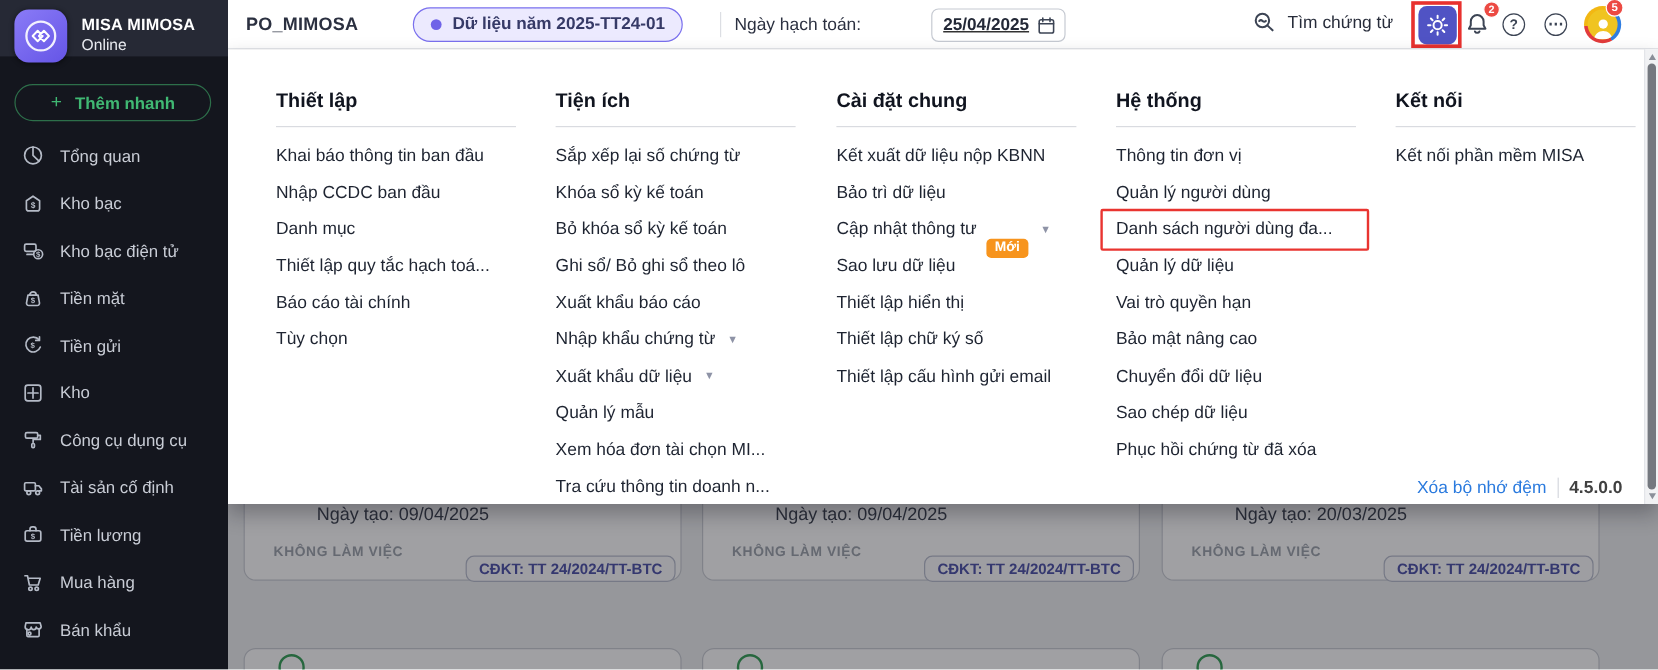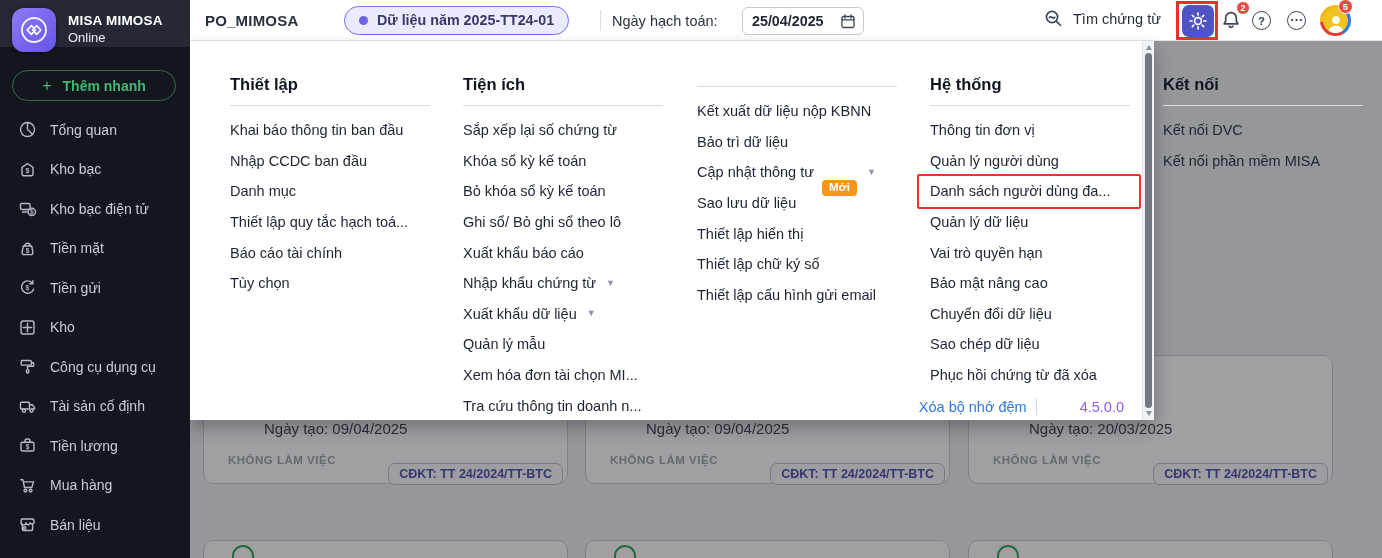--- a/index.html
+++ b/index.html
@@ -26,22 +26,22 @@
 
   
   .topbar { position:absolute; left:190px; top:0; width:1192px; height:41px; background:#fff; border-bottom:1px solid #e4e6ea; z-index:20; }
   .company { position:absolute; left:15px; top:12px; font-size:15px; font-weight:bold; color:#2b3040; letter-spacing:.2px; }
   .pill { position:absolute; left:154px; top:5.5px; height:29px; padding:0 14px; border:1.5px solid #7a70ee; border-radius:15px;
           background:#eceafe; display:flex; align-items:center; gap:9px; cursor:pointer; }
   .pill-dot { width:9px; height:9px; border-radius:50%; background:#6f63e8; }
   .pill-text { font-size:14.3px; font-weight:600; color:#363a67; white-space:nowrap; }
   .tb-sep { position:absolute; left:410px; top:10px; width:1px; height:21px; background:#dcdee3; }
   .posting-label { position:absolute; left:422px; top:13px; font-size:14.5px; color:#2b3040; }
-  .date-box { position:absolute; left:552px; top:7px; width:122px; height:28px; border:1px solid #c6cad2; border-radius:6px;
-              background:#fff; display:flex; align-items:center; justify-content:space-between; padding:0 7px 0 9px; cursor:pointer; }
+  .date-box { position:absolute; left:586px; top:7px; width:112px; height:28px; border:1px solid #c6cad2; border-radius:6px;
+              background:#fff; display:flex; align-items:center; justify-content:space-between; padding:0 7px 0 9px; cursor:pointer;text-decoration:underline; }
   .date-text { font-size:14.3px; font-weight:600; color:#232836; }
   .search-wrap { position:absolute; left:854px; top:9px; display:flex; align-items:center; gap:10px; cursor:pointer; }
   .search-label { font-size:14.5px; color:#272c3a; white-space:nowrap; }
   .gear-red-box { position:absolute; left:986px; top:1px; width:42px; height:39px; border:3px solid #e8312e; z-index:5; pointer-events:none; }
   .gear-btn { position:absolute; left:992px; top:4.5px; width:32px; height:32px; border-radius:7px; background:#5053c4;
               display:flex; align-items:center; justify-content:center; cursor:pointer; }
   .bell-wrap { position:absolute; left:1031px; top:10px; cursor:pointer; }
   .count-badge { position:absolute; width:14px; height:14px; border-radius:50%; background:#ec4a43; border:1.5px solid #fff;
                  color:#fff; font-size:9px; font-weight:bold; display:flex; align-items:center; justify-content:center; z-index:6; }
   .bell-badge { left:1046px; top:1px; }
@@ -52,36 +52,36 @@
   .more-circle { left:1097px; font-size:13px; font-weight:bold; }
   .more-circle::before { content:"⋯"; margin-top:-2px; }
   .avatar { position:absolute; left:1130px; top:5px; width:31px; height:31px; border-radius:50%;
             background:conic-gradient(from 150deg, #e23b3b 0 115deg, #f2b713 115deg 245deg, #2f7de1 245deg 360deg);
             display:flex; align-items:center; justify-content:center; cursor:pointer; }
   .avatar-inner { width:25px; height:25px; border-radius:50%; background:#f0c420; overflow:hidden;
                   display:flex; align-items:flex-end; justify-content:center; }
   .avatar-badge { left:1148px; top:-1px; width:15px; height:15px; font-size:9.5px; }
 
   
-  .menu-panel { position:absolute; left:190px; top:41px; width:964px; height:379px; background:#fff; z-index:30;
+  .menu-panel { position:absolute; left:190px; top:41px; width:1192px; height:379px; background:#fff; z-index:30;
                 box-shadow:0 8px 16px rgba(15,18,28,.30); }
   .menu-col { position:absolute; top:34px; width:200px; }
   .menu-col h3 { margin:0; font-size:16.5px; font-weight:bold; color:#10141f; }
   .menu-divider { height:1px; background:#d9dbe0; margin-top:11px; }
   .menu-list { list-style:none; margin:9px 0 0; padding:0; }
   .menu-item { height:30.6px; display:flex; align-items:center; gap:8px; font-size:14.5px; color:#1e2431;
                white-space:nowrap; cursor:pointer; position:relative; }
   .caret { color:#8e93a6; font-size:9px; line-height:1; margin-left:2px; }
   .caret::before { content:"▼"; }
   .badge-new { background:#f7941d; color:#fff; font-size:11.5px; font-weight:bold; padding:2.5px 7px; border-radius:4px; line-height:1;margin-top:31px; }
   .red-outline { position:absolute; left:-13px; top:-2.2px; width:224px; height:35px; border:2.5px solid #e93430; border-radius:2px; pointer-events:none; }
   .menu-footer { position:absolute; right:30px; bottom:5px; display:flex; align-items:center; gap:9px; font-size:14.5px; }
   .clear-cache { color:#2a7ade; cursor:pointer; }
   .footer-sep { width:1px; height:17px; background:#d5d8de; }
-  .version { color:#8b5cf6; font-weight:400;margin-left:34px; }
+  .version { color:#404040; font-weight:700; }
   .menu-scrollbar { position:absolute; right:0; top:0; width:12px; height:100%; background:#f1f2f4; border-left:1px solid #e3e5e9; }
   .sb-up, .sb-down { position:absolute; left:2.5px; width:0; height:0; border-left:3.5px solid transparent; border-right:3.5px solid transparent; cursor:pointer; }
   .sb-up { top:4px; border-bottom:5px solid #8a8f99; }
   .sb-down { bottom:4px; border-top:5px solid #8a8f99; }
   .sb-thumb { position:absolute; left:2px; right:2px; top:12px; bottom:12px; background:#74787f; border-radius:5px; cursor:pointer; }
 
   
   .sidebar { position:absolute; left:0; top:0; width:190px; height:558px; background:#14161e; z-index:40; }
   .sidebar-header { height:47px; background:#262935; }
   .logo { position:absolute; left:12px; top:8px; width:44px; height:44px; border-radius:12px;
@@ -258,20 +258,21 @@
       <li class="menu-item">
           <span>Xem hóa đơn tài chọn MI...</span>
         </li>
       <li class="menu-item">
           <span>Tra cứu thông tin doanh n...</span>
         </li>
     </ul>
   </div>
 
   <div class="menu-col" style="left:507px">
+    <h3>Cài đặt chung</h3>
     <div class="menu-divider"></div>
     <ul class="menu-list">
       <li class="menu-item">
           <span>Kết xuất dữ liệu nộp KBNN</span>
         </li>
       <li class="menu-item">
           <span>Bảo trì dữ liệu</span>
         </li>
       <li class="menu-item">
           <span>Cập nhật thông tư</span>
@@ -325,23 +326,20 @@
       <li class="menu-item">
           <span>Phục hồi chứng từ đã xóa</span>
         </li>
     </ul>
   </div>
 
   <div class="menu-col" style="left:973px">
     <h3>Kết nối</h3>
     <div class="menu-divider"></div>
     <ul class="menu-list">
-      <li class="menu-item">
-          <span>Kết nối DVC</span>
-        </li>
       <li class="menu-item">
           <span>Kết nối phần mềm MISA</span>
         </li>
     </ul>
   </div>
 
   <div class="menu-footer">
     <span class="clear-cache">Xóa bộ nhớ đệm</span>
     <span class="footer-sep"></span>
     <span class="version">4.5.0.0</span>
@@ -471,21 +469,21 @@
       <span>Mua hàng</span>
     </div>
     <div class="nav-item">
       <span class="nav-icon">
           <svg width="19" height="19" viewBox="0 0 19 19">
             <path d="M3.6 4h11.8l.9 3a2.1 2.1 0 0 1-4.1.6 2.1 2.1 0 0 1-4.2 0A2.1 2.1 0 0 1 3 7z"></path>
             <path d="M4.4 9.3v5.2a1 1 0 0 0 1 1h8.2a1 1 0 0 0 1-1V9.3"></path>
             <circle cx="6.6" cy="13" r="1.2"></circle>
           </svg>
         </span>
-      <span>Bán liệu</span>
+      <span>Bán khẩu</span>
     </div>
     <div class="nav-item">
       <span class="nav-icon">
           <svg width="19" height="19" viewBox="0 0 19 19">
             <rect x="3" y="14" width="13" height="10" rx="2.2"></rect>
           </svg>
         </span>
     </div>
   </nav>
 </aside>

